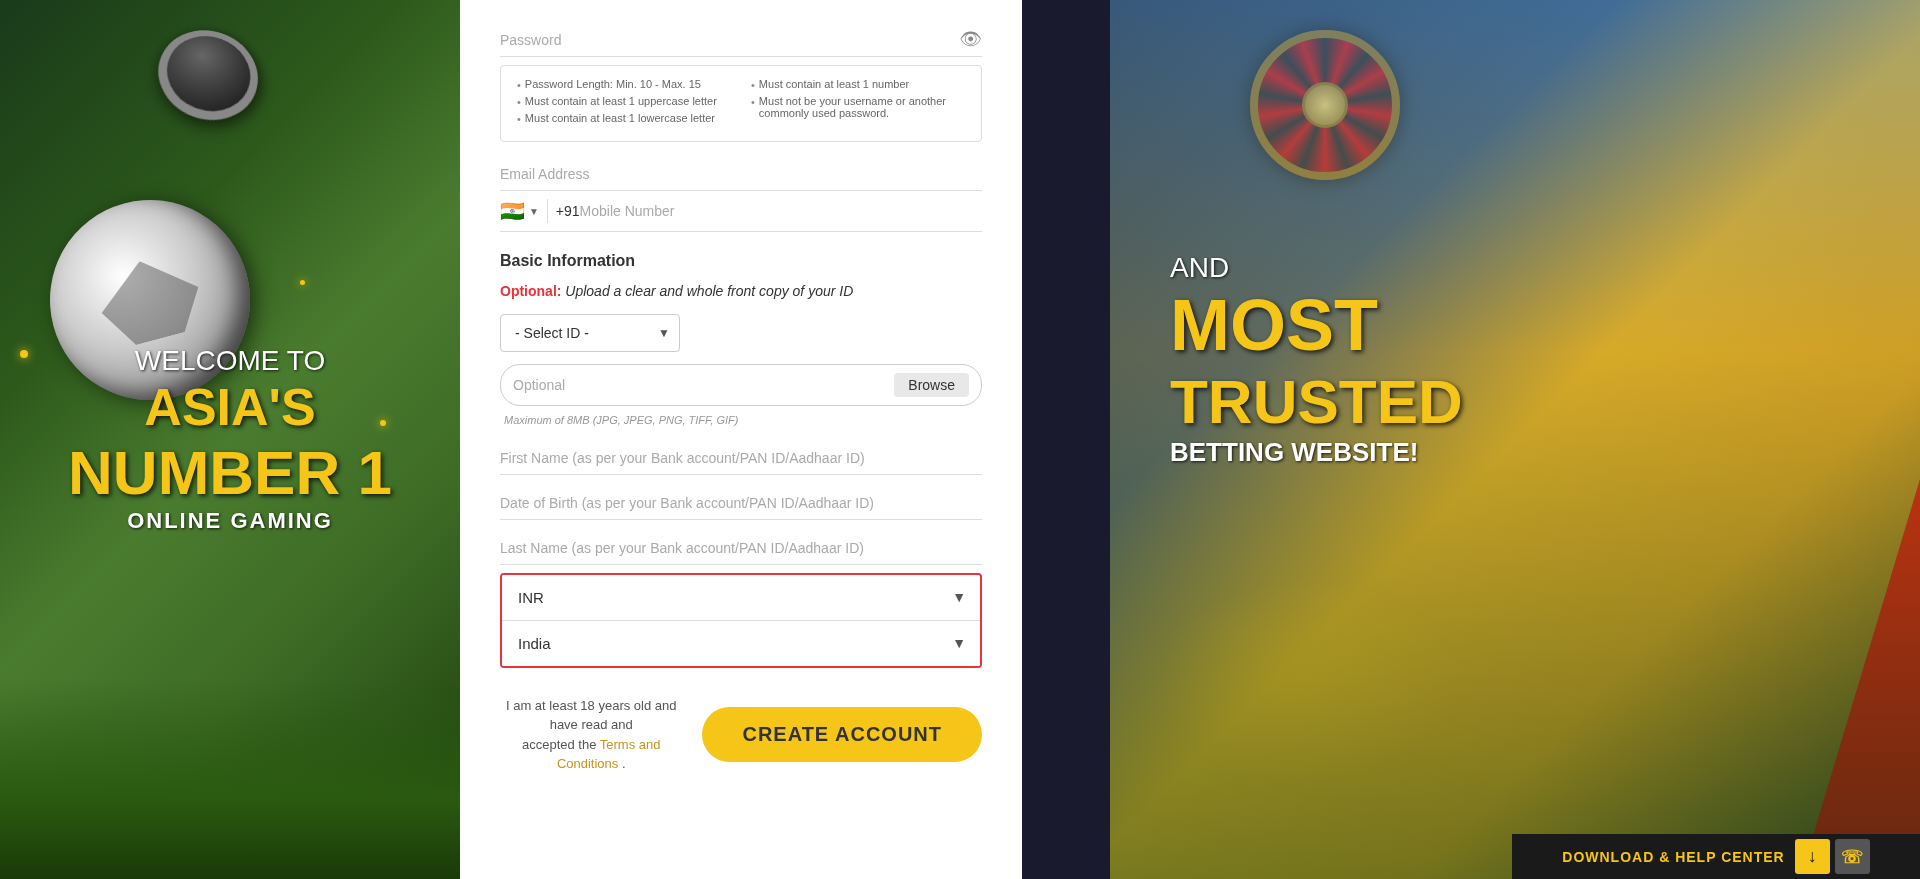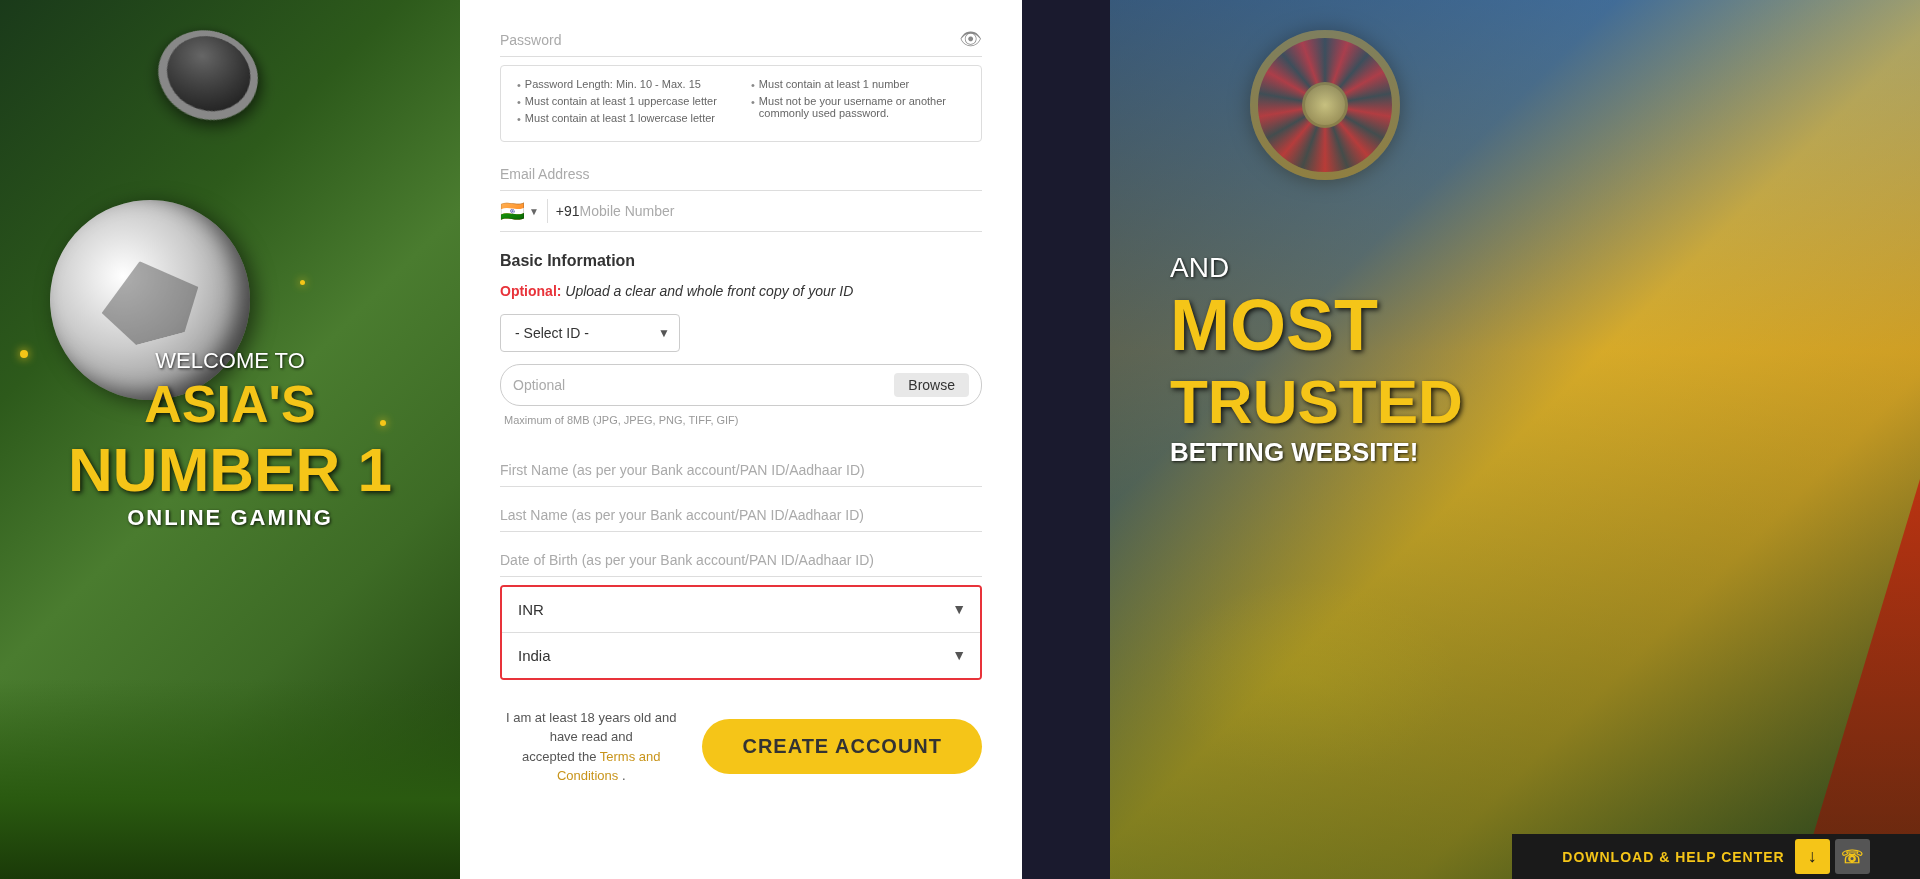--- a/index.html
+++ b/index.html
@@ -39,21 +39,21 @@
       top: 0;
       width: 460px;
       height: 879px;
       display: flex;
       flex-direction: column;
       align-items: center;
       justify-content: center;
     }
     .left-welcome-to {
       color: white;
-      font-size: 22px;
+      font-size: 28px;
       font-weight: 400;
       text-shadow: 1px 1px 3px rgba(0,0,0,0.8);
     }
     .left-asias {
       color: #f5c518;
       font-size: 52px;
       font-weight: 900;
       text-shadow: 2px 2px 5px rgba(0,0,0,0.8);
     }
     .left-number1 {
@@ -406,21 +406,22 @@
       border-radius: 4px;
       padding: 4px 14px;
       font-size: 14px;
       color: #333;
       cursor: pointer;
     }
 
     .file-size-note {
       font-size: 11px;
       color: #999;
-      margin-bottom: 24px;
+      font-style: italic;
+      margin-bottom: 12px;
       padding-left: 4px;
     }
 
     
     .text-field {
       width: 100%;
       padding: 12px 0 8px 0;
       border: none;
       border-bottom: 1px solid #ddd;
       font-size: 14px;
@@ -629,23 +630,23 @@
 
   <div class="file-upload-row">
     <span class="file-upload-text">Optional</span>
     <button class="browse-btn">Browse</button>
   </div>
 
   <div class="file-size-note">Maximum of 8MB (JPG, JPEG, PNG, TIFF, GIF)</div>
 
   <input type="text" class="text-field" placeholder="First Name (as per your Bank account/PAN ID/Aadhaar ID)" style="">
 
+  <input type="text" class="text-field" placeholder="Date of Birth (as per your Bank account/PAN ID/Aadhaar ID)" style="">
+
   <input type="text" class="text-field" placeholder="Last Name (as per your Bank account/PAN ID/Aadhaar ID)" style="">
-
-  <input type="text" class="text-field" placeholder="Date of Birth (as per your Bank account/PAN ID/Aadhaar ID)" style="">
 
   <div class="select-group-highlighted">
     <div class="select-row">
       <select class="select-full">
         <option value="INR" selected="">INR</option>
         <option value="USD">USD</option>
         <option value="EUR">EUR</option>
         <option value="GBP">GBP</option>
       </select>
       <span class="select-row-chevron">▼</span>

